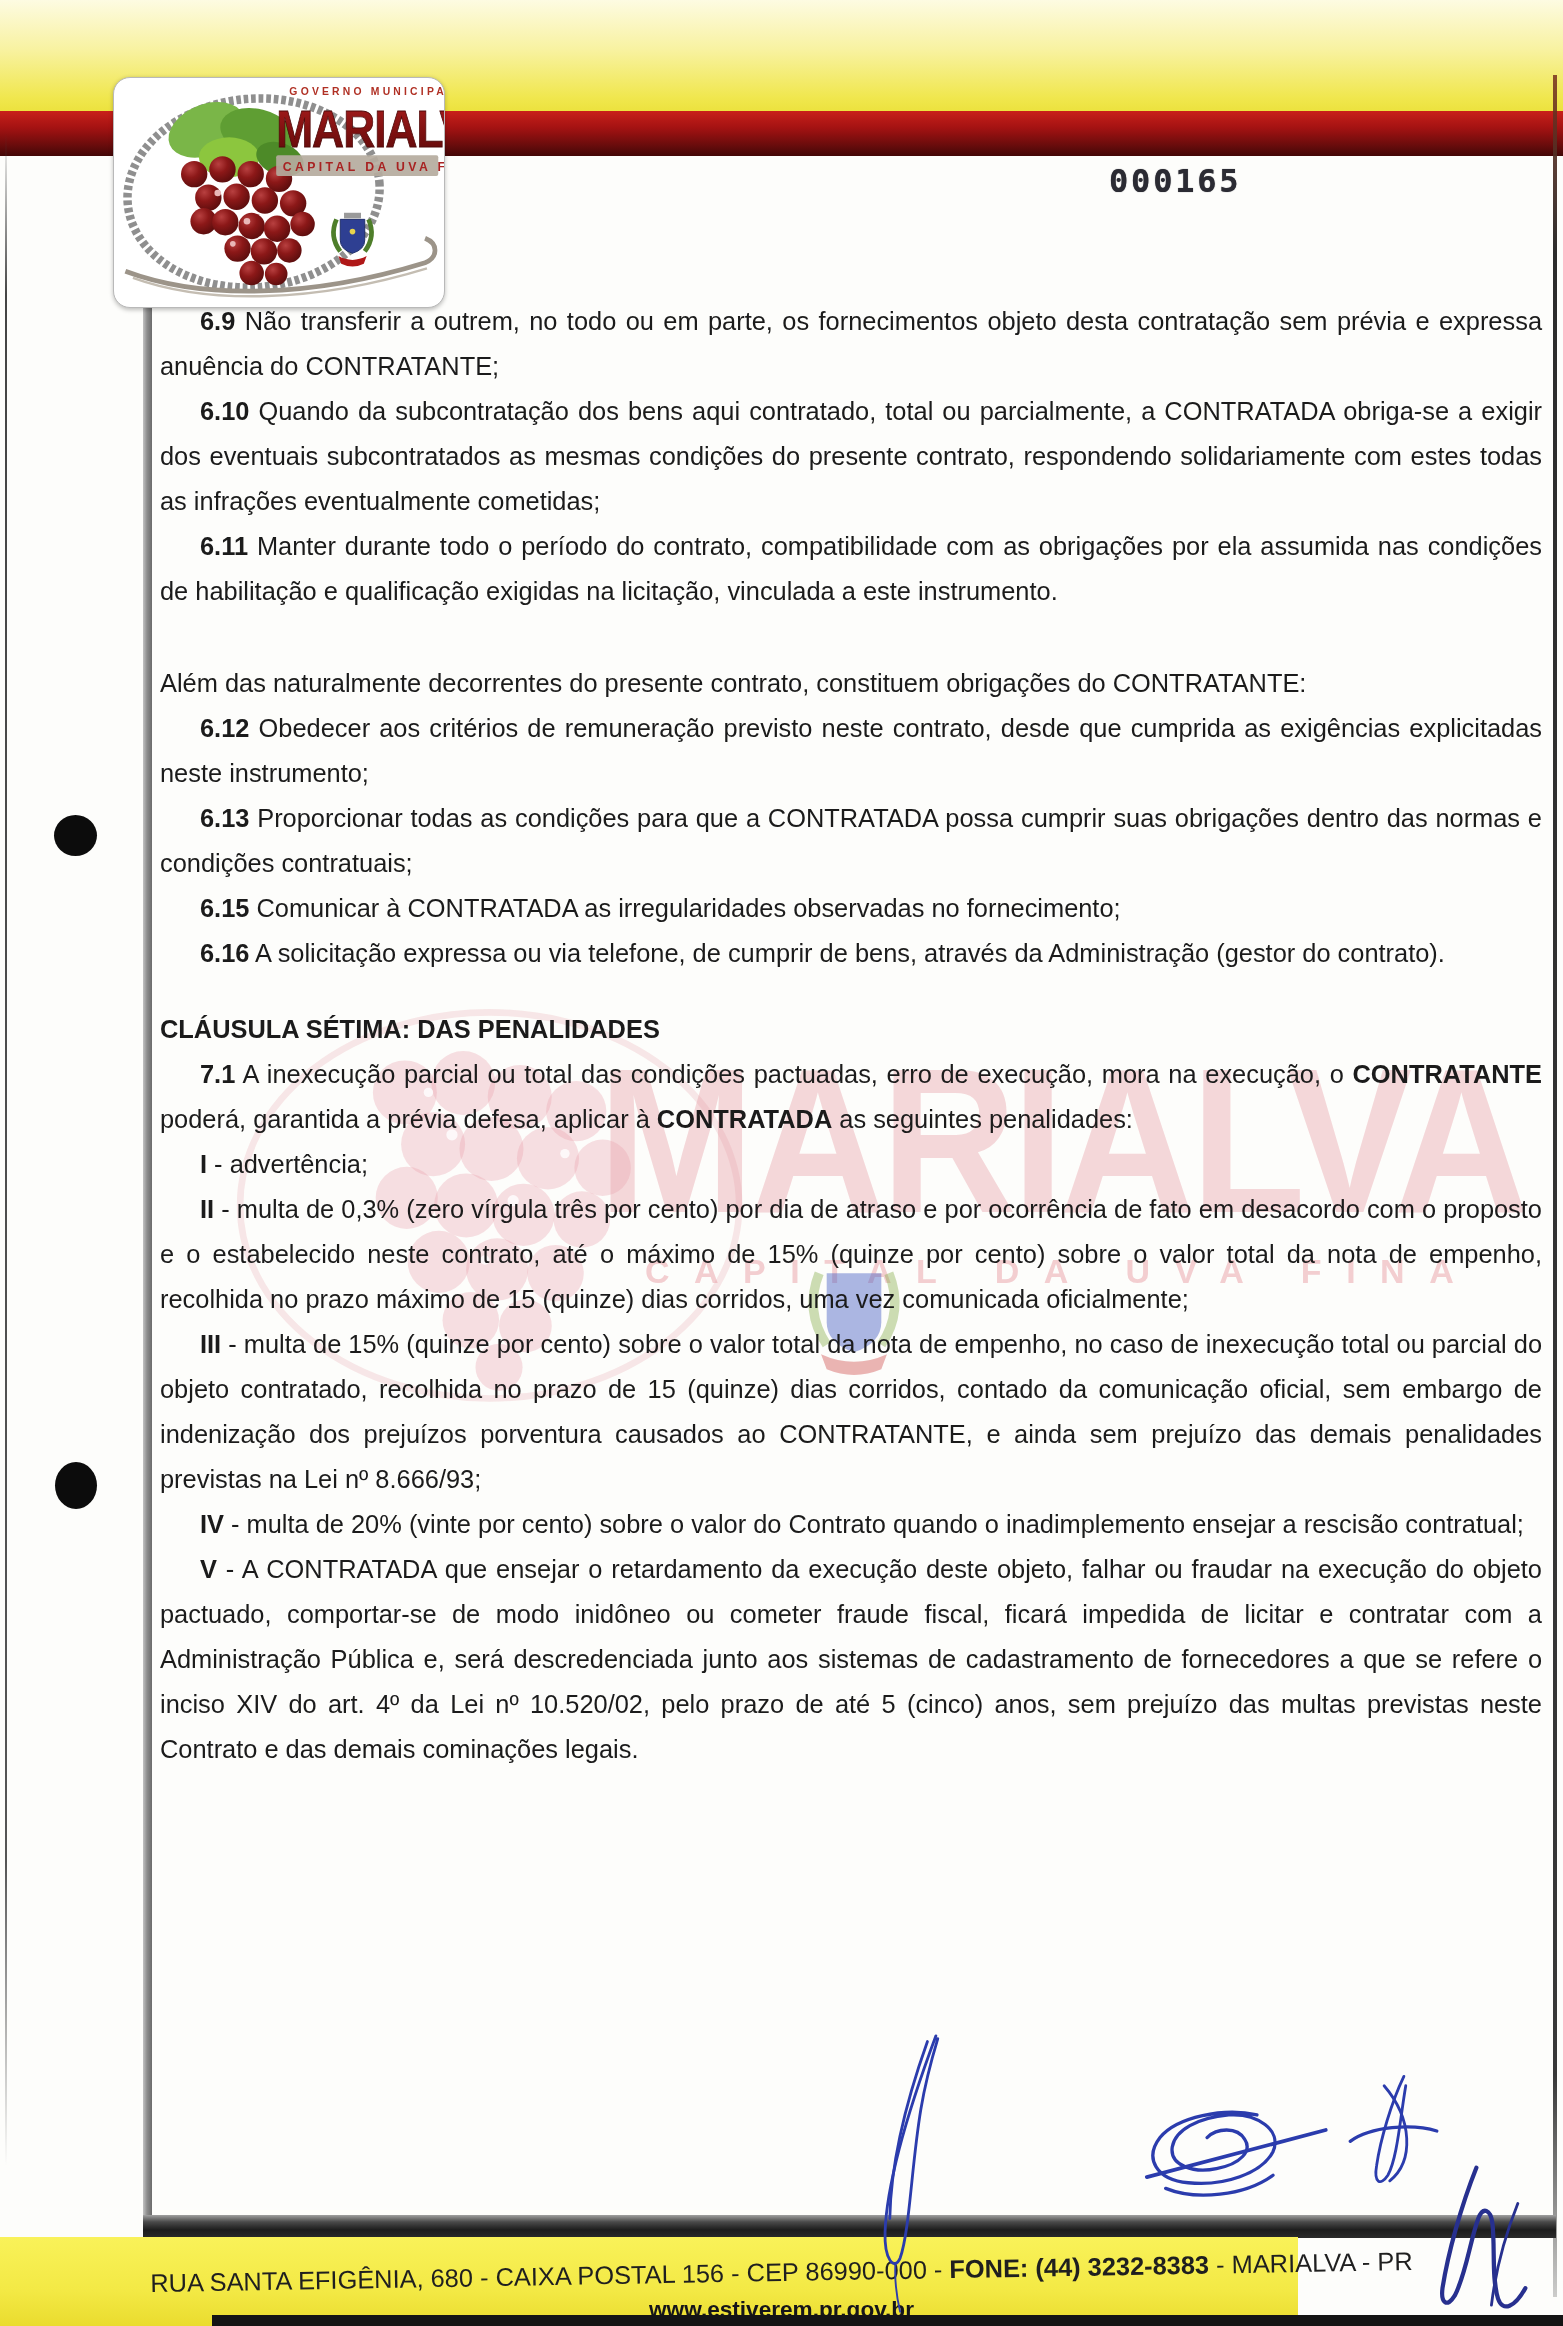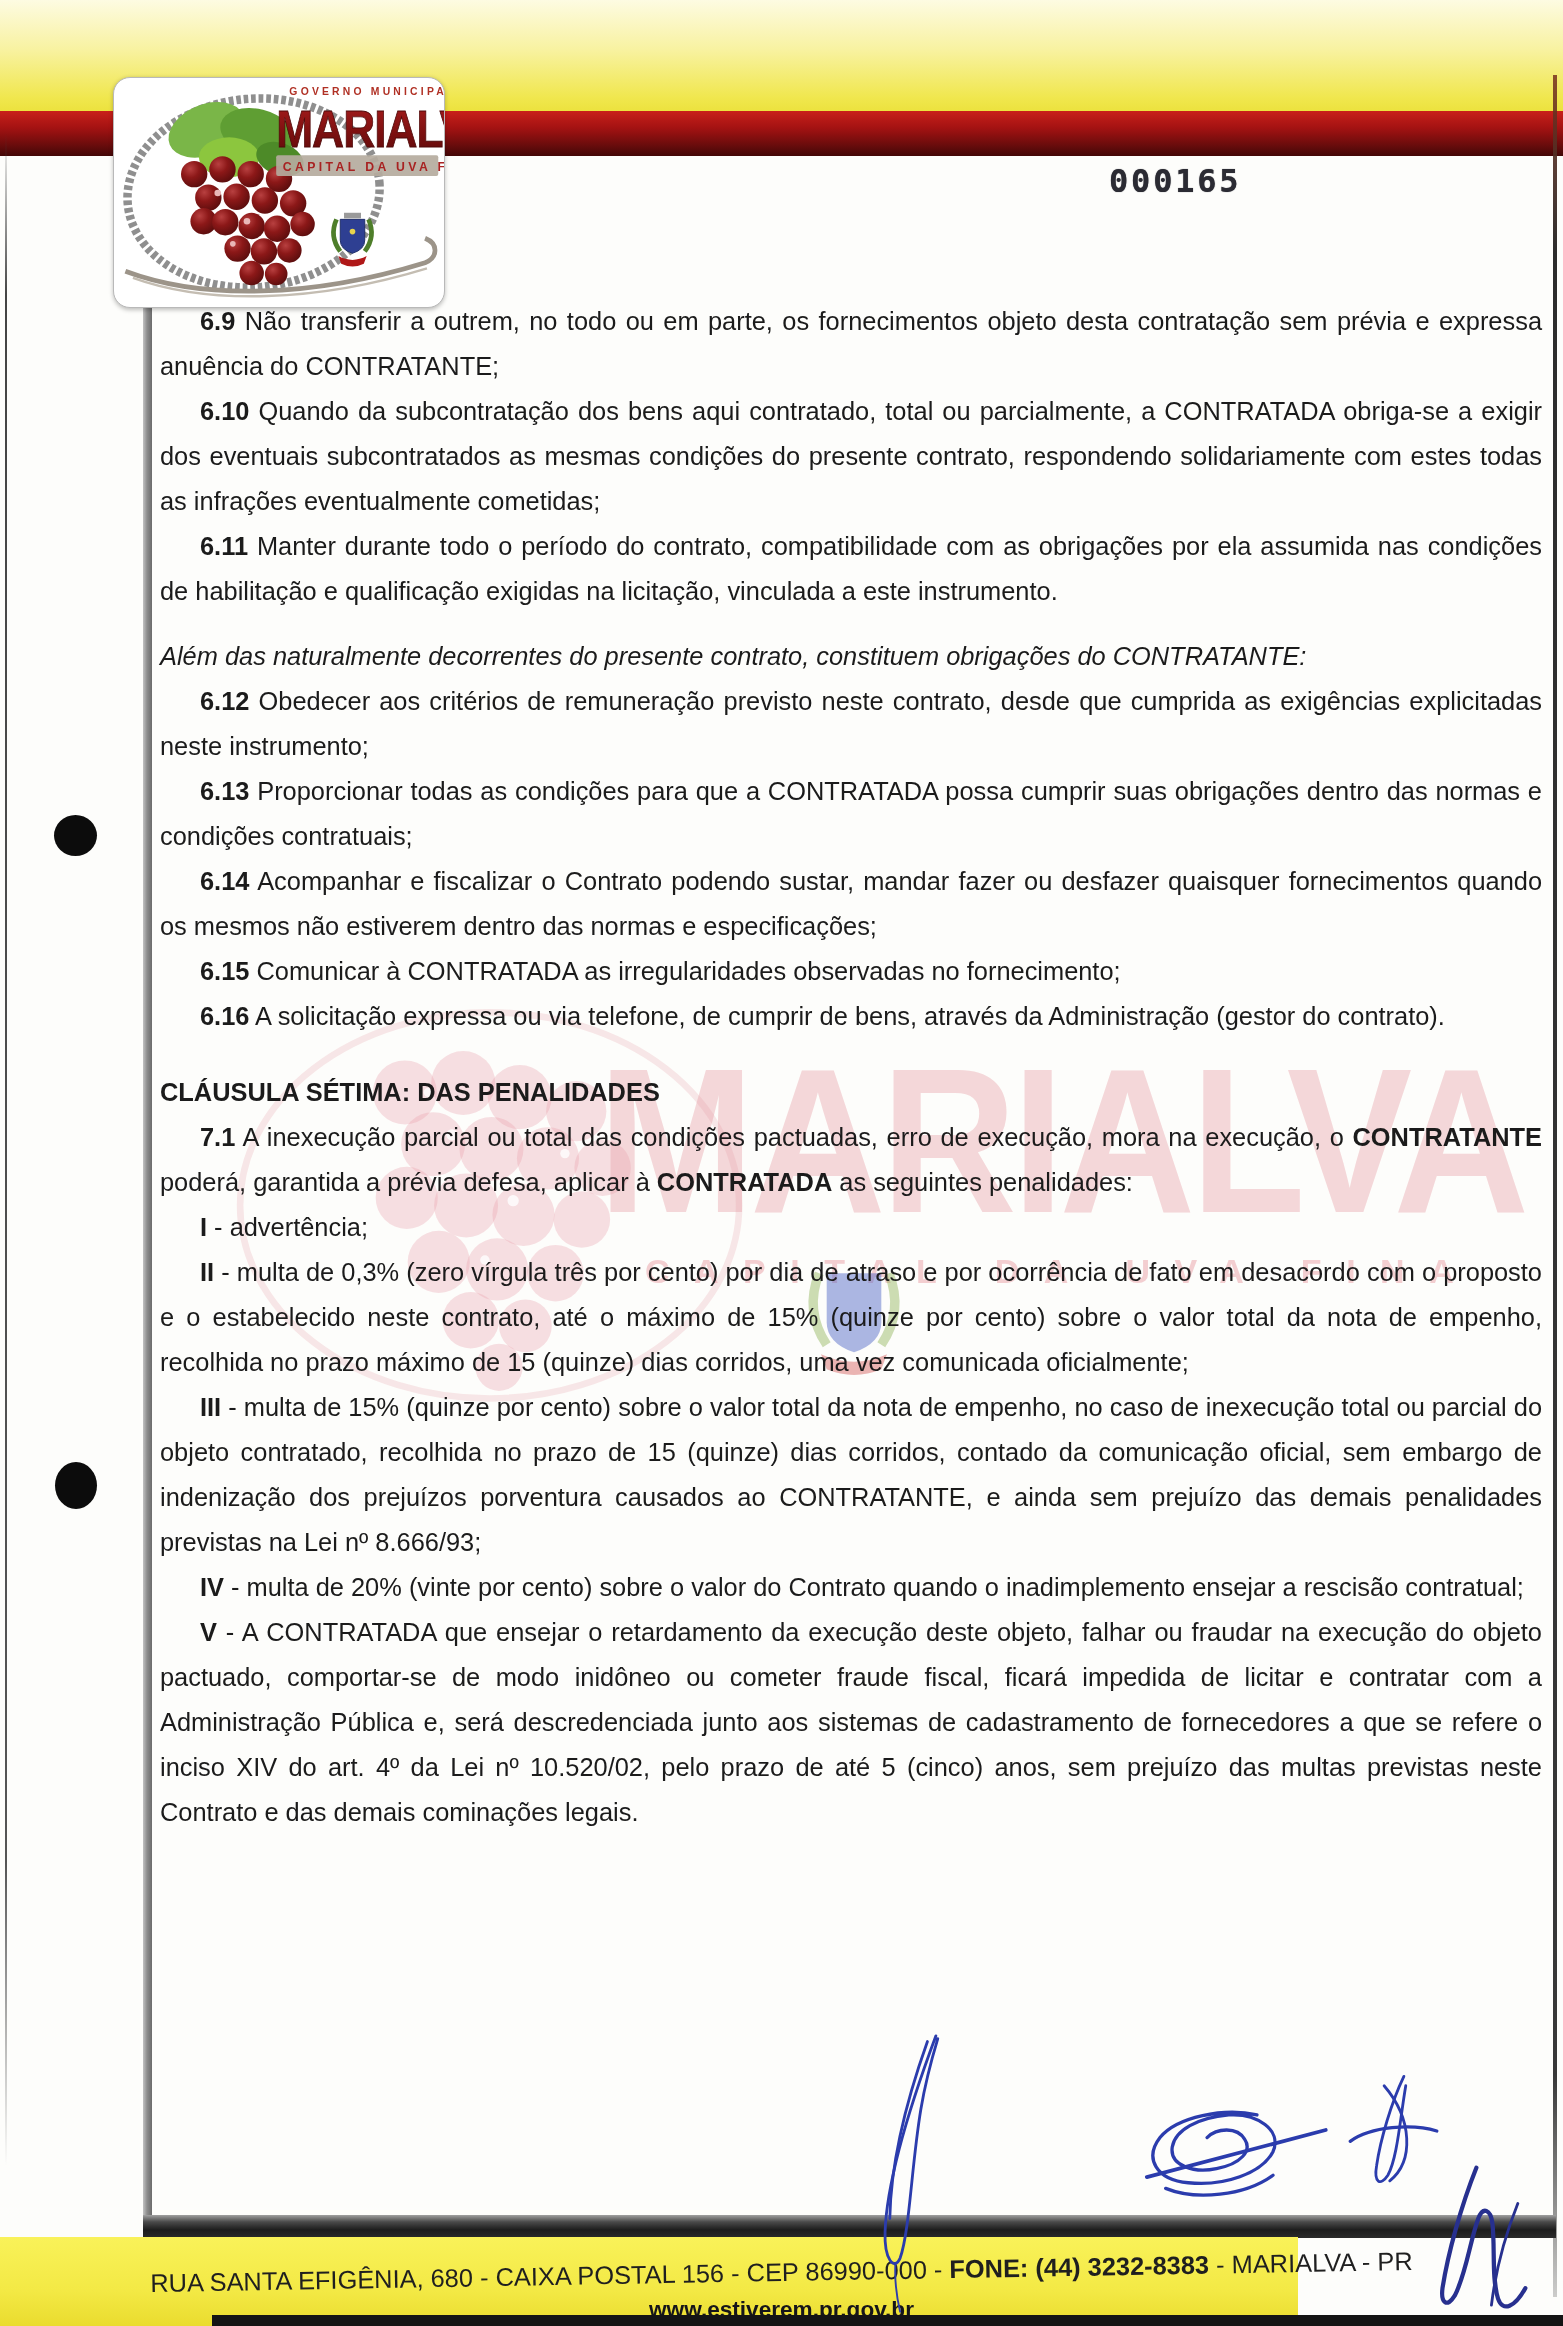--- a/index.html
+++ b/index.html
@@ -31,21 +31,21 @@
   .wm-name{left:598px;top:1022px;font-size:188px;font-weight:700;letter-spacing:-4.7px;
     color:rgba(226,130,140,0.30);transform:scaleY(1.1);transform-origin:top left;white-space:nowrap;}
   .wm-tag{left:645px;top:1252px;font-size:34px;font-weight:700;letter-spacing:24.5px;
     color:rgba(226,130,140,0.38);white-space:nowrap;}
   
   #body-text{position:absolute;left:160px;top:299px;width:1382px;z-index:2;
     font-size:25.4px;line-height:45px;color:#1b1b1b;text-align:justify;}
   .para{margin:0;text-indent:40px;}
   .para b{font-weight:700;}
   .no-indent{text-indent:0;}
-  .gap50{margin-top:20px;font-style:italic;}
+  .gap50{margin-top:47px;}
   .gap52{margin-top:49px;}
   .heading{font-weight:700;text-indent:0;margin-top:31px;}
   
   .punch{position:absolute;background:#0c0c0c;border-radius:50%;z-index:3;}
   .punch1{left:54px;top:815px;width:43px;height:41px;}
   .punch2{left:55px;top:1462px;width:42px;height:47px;}
   
   #sig-layer{position:absolute;left:0;top:0;width:1563px;height:2327px;z-index:7;pointer-events:none;}
   
   .footer{position:absolute;left:0;top:2237px;width:1298px;height:89px;
@@ -177,21 +177,20 @@
     </g>
   </svg>
 
   <div id="body-text">
     <p class="para"><b>6.9</b><span> Não transferir a outrem, no todo ou em parte, os fornecimentos objeto desta contratação sem prévia e expressa anuência do CONTRATANTE;</span></p>
     <p class="para"><b>6.10</b><span> Quando da subcontratação dos bens aqui contratado, total ou parcialmente, a CONTRATADA obriga-se a exigir dos eventuais subcontratados as mesmas condições do presente contrato, respondendo solidariamente com estes todas as infrações eventualmente cometidas;</span></p>
     <p class="para"><b>6.11</b><span> Manter durante todo o período do contrato, compatibilidade com as obrigações por ela assumida nas condições de habilitação e qualificação exigidas na licitação, vinculada a este instrumento.</span></p>
     <p class="para no-indent gap50"><span>Além das naturalmente decorrentes do presente contrato, constituem obrigações do CONTRATANTE:</span></p>
     <p class="para"><b>6.12</b><span> Obedecer aos critérios de remuneração previsto neste contrato, desde que cumprida as exigências explicitadas neste instrumento;</span></p>
     <p class="para"><b>6.13</b><span> Proporcionar todas as condições para que a CONTRATADA possa cumprir suas obrigações dentro das normas e condições contratuais;</span></p>
-    <p class="para"><b>6.14</b><span> Acompanhar e fiscalizar o Contrato podendo sustar, mandar fazer ou desfazer quaisquer fornecimentos quando os mesmos não estiverem dentro das normas e especificações;</span></p>
     <p class="para"><b>6.15</b><span> Comunicar à CONTRATADA as irregularidades observadas no fornecimento;</span></p>
     <p class="para"><b>6.16</b><span> A solicitação expressa ou via telefone, de cumprir de bens, através da Administração (gestor do contrato).</span></p>
 
     <p class="para heading gap52">CLÁUSULA SÉTIMA: DAS PENALIDADES</p>
 
     <p class="para"><b>7.1</b><span> A inexecução parcial ou total das condições pactuadas, erro de execução, mora na execução, o </span><b>CONTRATANTE</b><span> poderá, garantida a prévia defesa, aplicar à </span><b>CONTRATADA</b><span> as seguintes penalidades:</span></p>
 
     <p class="para"><b>I</b><span> - advertência;</span></p>
     <p class="para"><b>II</b><span> - multa de 0,3% (zero vírgula três por cento) por dia de atraso e por ocorrência de fato em desacordo com o proposto e o estabelecido neste contrato, até o máximo de 15% (quinze por cento) sobre o valor total da nota de empenho, recolhida no prazo máximo de 15 (quinze) dias corridos, uma vez comunicada oficialmente;</span></p>
     <p class="para"><b>III</b><span> - multa de 15% (quinze por cento) sobre o valor total da nota de empenho, no caso de inexecução total ou parcial do objeto contratado, recolhida no prazo de 15 (quinze) dias corridos, contado da comunicação oficial, sem embargo de indenização dos prejuízos porventura causados ao CONTRATANTE, e ainda sem prejuízo das demais penalidades previstas na Lei nº 8.666/93;</span></p>

